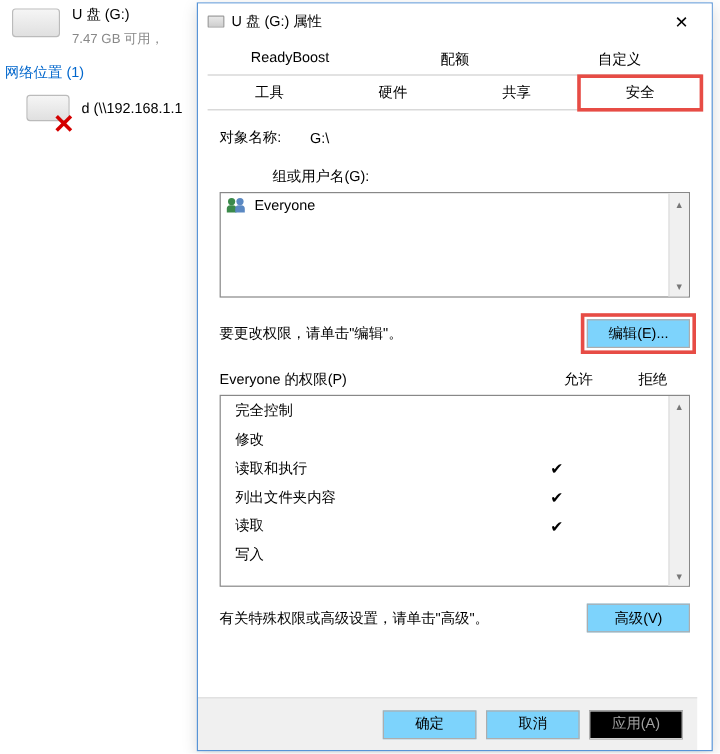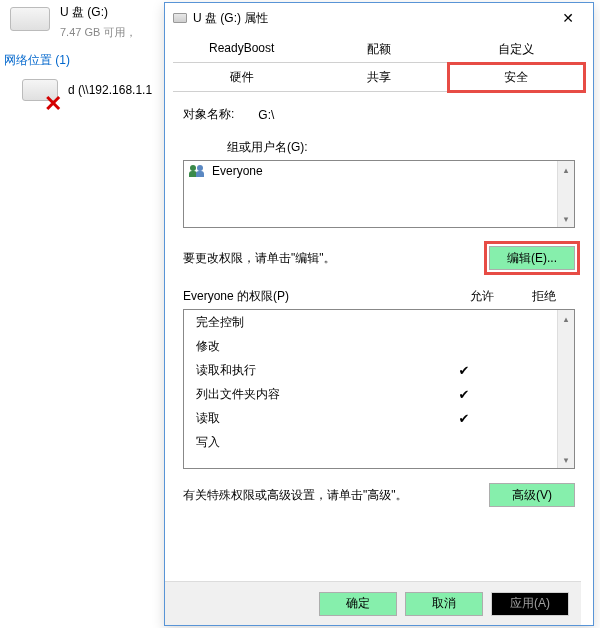--- a/index.html
+++ b/index.html
@@ -44,37 +44,37 @@
     .tab.r2 { flex: 1; }
     .tab.active {
       border: 1px solid #d0d0d0; border-bottom: 1px solid #fff; background: #fff;
     }
     .tab-highlight { outline: 3px solid #e74c45; outline-offset: -2px; }
     
     .content { padding: 14px 18px; }
     .lbl-row { display: flex; align-items: center; gap: 24px; margin-bottom: 16px; }
     .lbl { font-size: 12px; }
     
-    .listbox { width: 100%; height: 68px; border: 1px solid #888; background: #fff; position: relative; }
+    .listbox { width: 100%; height: 88px; border: 1px solid #888; background: #fff; position: relative; }
     .list-item { display: flex; align-items: center; gap: 6px; padding: 3px 6px; font-size: 12px; }
     .everyone-icon {
       width: 16px; height: 12px; position: relative;
     }
     .head { width: 6px; height: 6px; border-radius: 50%; position: absolute; }
     .body-s { width: 8px; height: 6px; border-radius: 3px 3px 0 0; position: absolute; top: 6px; }
     .h1 { background: #3b8a4a; left: 0; } .b1 { background: #3b8a4a; left: -1px; }
     .h2 { background: #5a88c2; left: 7px; } .b2 { background: #5a88c2; left: 6px; }
     .scroll-stub { position: absolute; right: 0; top: 0; bottom: 0; width: 17px; background: #f0f0f0; border-left: 1px solid #ddd; }
     .scroll-arrow { height: 17px; display:flex; align-items:center; justify-content:center; font-size:9px; color:#777; }
     .scroll-stub .down { position: absolute; bottom: 0; left:0; right:0; }
     
     .edit-row { display: flex; align-items: center; justify-content: space-between; margin: 18px 0 4px; }
     .btn {
       min-width: 86px; height: 24px; padding: 0 12px; font-size: 12px;
-      background: #86efac; border: 1px solid #adadad; cursor: pointer;
+      background: #7dd3fc; border: 1px solid #adadad; cursor: pointer;
       display: inline-flex; align-items: center; justify-content: center;
     }
     .btn.disabled { color: #a0a0a0; background: #000000; border-color: #d0d0d0; cursor: default; }
     .btn-highlight { outline: 3px solid #e74c45; outline-offset: 2px; }
     
     .perm-header { display: flex; margin-top: 18px; margin-bottom: 4px; font-size: 12px; }
     .perm-header .col1 { flex: 1; }
     .col-allow, .col-deny { width: 62px; text-align: center; }
     
     .perm-box { border: 1px solid #888; height: 160px; position: relative; }
@@ -118,20 +118,21 @@
     <div class="titlebar-close">✕</div>
   </div>
 
   <div class="tabs-area">
     <div class="tab-row" id="tabrow1">
         <div class="tab r1">ReadyBoost</div>
         <div class="tab r1">配额</div>
         <div class="tab r1">自定义</div>
       </div>
     <div class="tab-row" id="tabrow2">
+        <div class="tab r2">工具</div>
         <div class="tab r2">硬件</div>
         <div class="tab r2">共享</div>
         <div class="tab r2 active tab-highlight">安全</div>
       </div>
   </div>
 
   <div class="content">
     <div class="lbl-row">
       <span class="lbl">对象名称:</span>
       <span class="lbl">G:\</span>

